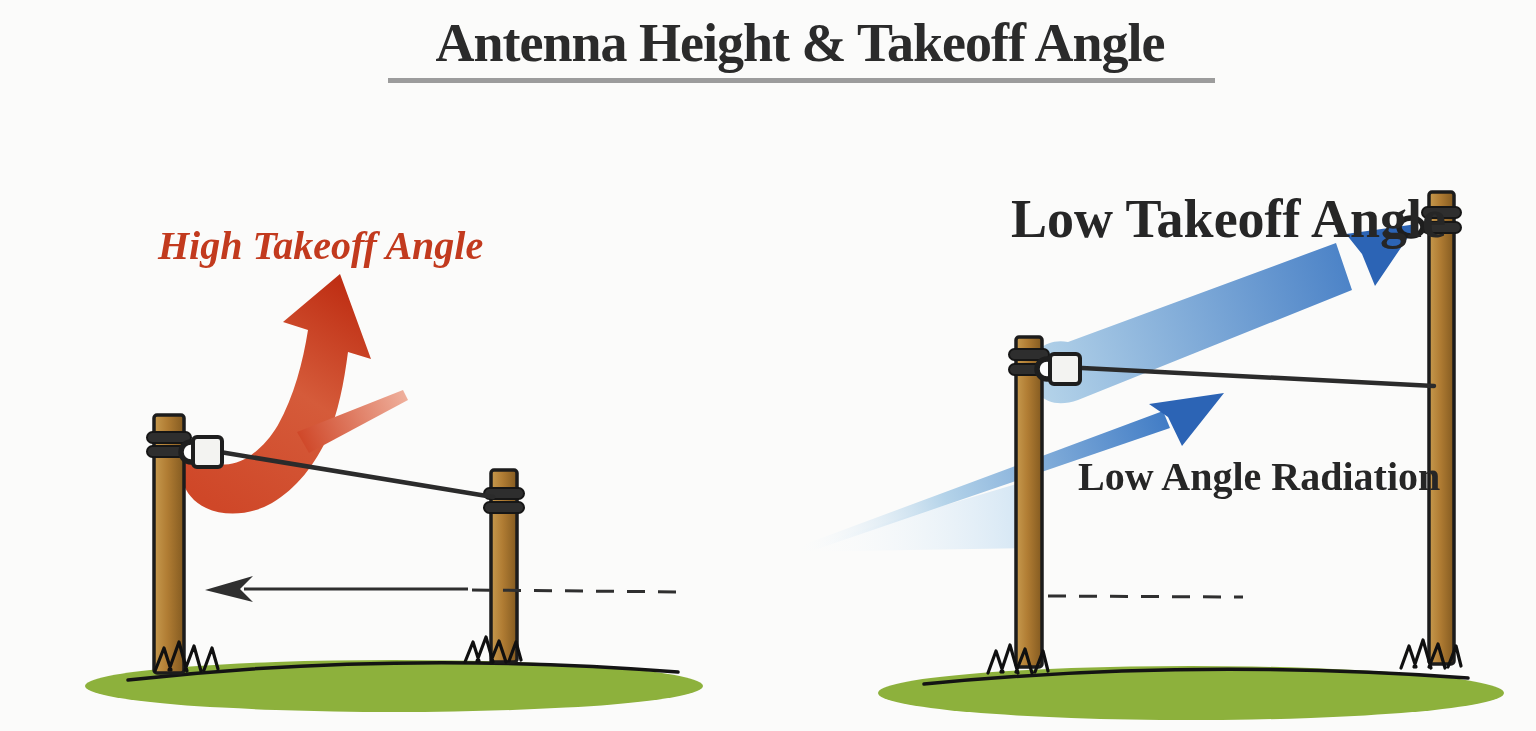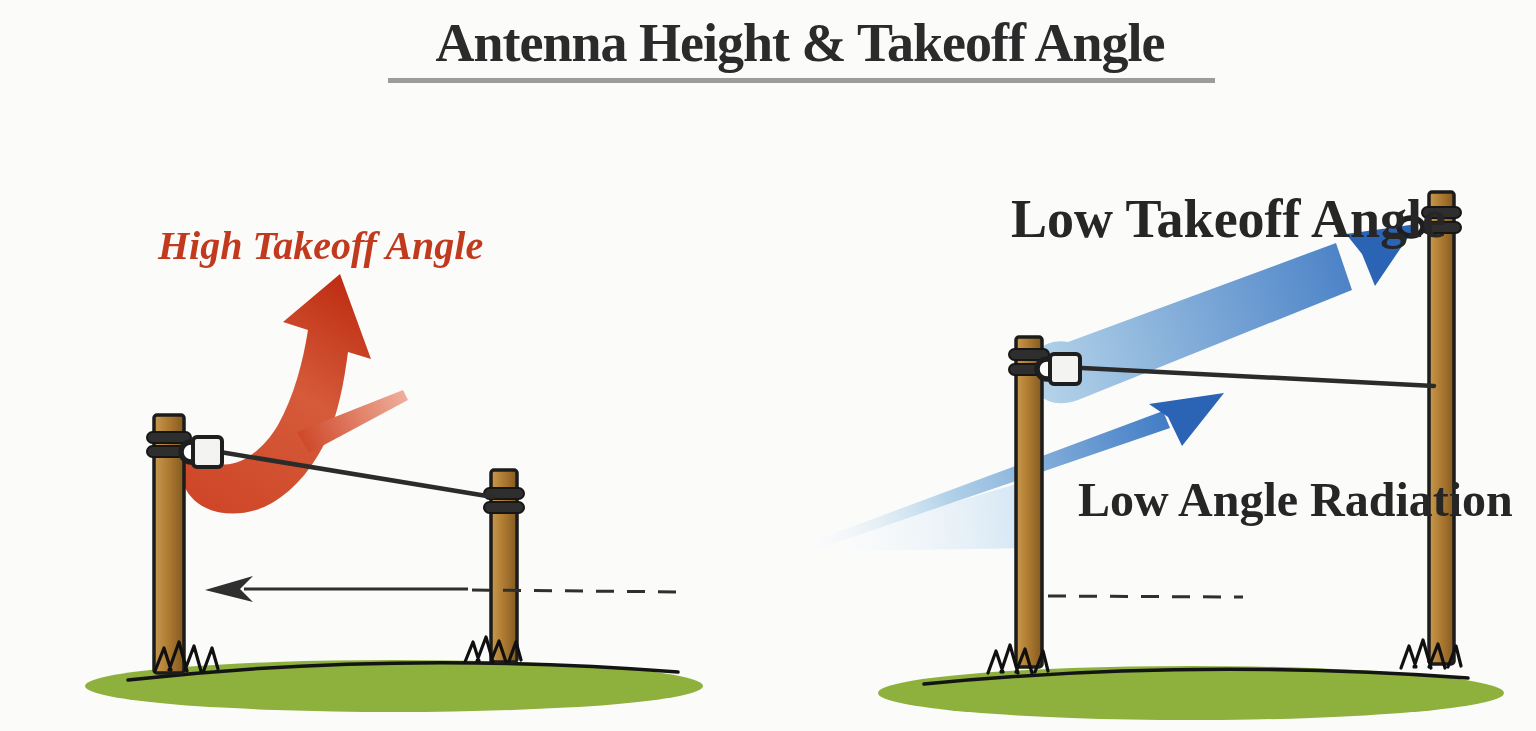--- a/index.html
+++ b/index.html
@@ -25,21 +25,21 @@
   }
   .label{
     font-weight:700;white-space:nowrap;
     color:var(--label-text,#262626);
   }
   #lbl-high-takeoff{left:158px;top:222px;font-size:40px;font-style:italic;color:var(--red-accent,#c23a1e);}
   #lbl-lower-antenna{left:400px;top:364px;font-size:38px;}
   #lbl-closer-range{left:208px;top:519px;font-size:41px;font-style:italic;}
   #lbl-longer-distance{left:696px;top:568px;font-size:41px;font-style:italic;}
   #lbl-low-takeoff{left:1011px;top:176px;font-size:54px;margin-top:12px;}
-  #lbl-low-angle-radiation{left:1078px;top:472px;font-size:48px;}
+  #lbl-low-angle-radiation{left:1078px;top:453px;font-size:40px;}
   svg{position:absolute;left:0;top:0;}
   .pole{fill:url(#poleGrad);stroke:var(--pole-outline,#1c1c1c);stroke-width:3.5;}
   .band{fill:var(--band,#2e2e2e);stroke:#161616;stroke-width:2;}
   .wire{stroke:var(--wire,#2b2b2b);stroke-width:4.5;fill:none;stroke-linecap:round;}
   .insul-box{fill:#f3f3f1;stroke:#1e1e1e;stroke-width:4;}
   .insul-ring{fill:#fdfdfd;stroke:#1e1e1e;stroke-width:5.5;}
   .dashline{stroke:var(--dash,#2f2f2f);stroke-width:3;fill:none;stroke-dasharray:18 13;}
   .solidline{stroke:var(--dash,#2f2f2f);stroke-width:3;fill:none;}
   .tuft{stroke:#101010;stroke-width:3.2;fill:none;stroke-linecap:round;stroke-linejoin:round;}
   .grass-outline{stroke:var(--grass-outline,#141414);stroke-width:3.5;fill:none;stroke-linecap:round;}

